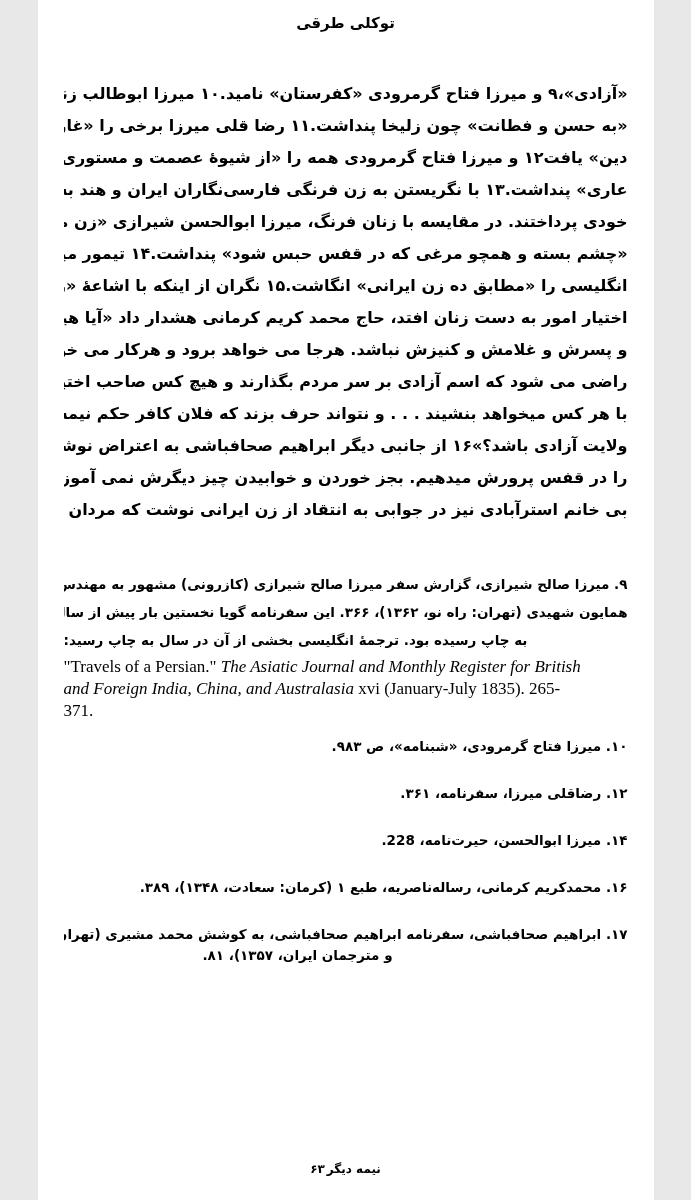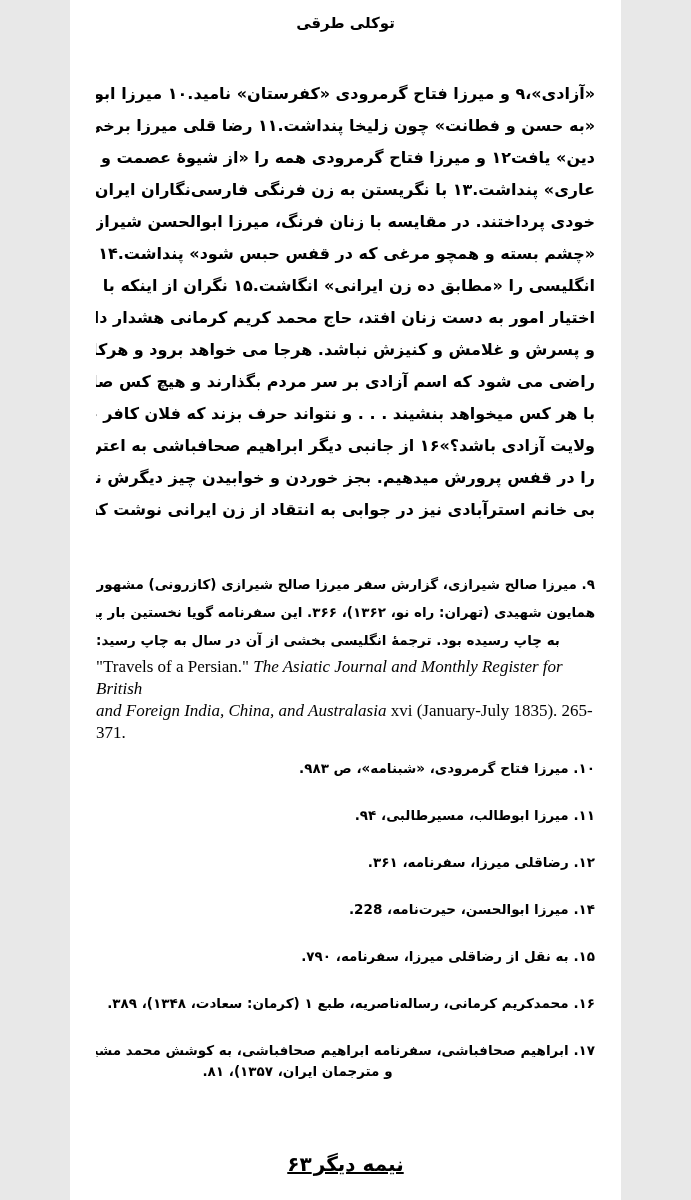--- a/index.html
+++ b/index.html
@@ -2,21 +2,21 @@
 <html lang="fa"><head>
 <meta charset="utf-8">
 <style>
   html, body {
     margin: 0;
     padding: 0;
     background: #e8e8e8;
   }
   .page {
     position: relative;
-    width: 551px;
+    width: 616px;
     height: 1200px;
     margin: 0 auto;
     background: #ffffff;
     color: #000000;
     overflow: hidden;
     box-sizing: border-box;
     padding: 0 26px;
     font-family: "DejaVu Sans", sans-serif;
   }
   .running-header {
@@ -86,23 +86,22 @@
     padding-right: 96px;
     text-align: center;
   }
   .page-footer {
     position: absolute;
     bottom: 24px;
     left: 0;
     right: 0;
     text-align: center;
     direction: rtl;
-    font-size: 20px;
+    font-size: 12px;
     font-weight: 700;
-    text-decoration: underline;
   }
   .page-footer .pgnum { margin-right: 2px; }
 </style>
 </head>
 <body>
 
 <div class="page">
 
   <div class="running-header">توکلی طرقی</div>
 
@@ -133,30 +132,24 @@
       <div><span>"Travels of a Persian." </span><span class="it">The Asiatic Journal and Monthly Register for British</span></div>
       <div><span class="it">and Foreign India, China, and Australasia</span><span> xvi (January-July 1835). 265-</span></div>
       <div><span>371.</span></div>
     </div>
 
   <div class="notes">
       <div class="note">
         <div class="nline">۱۰. میرزا فتاح گرمرودی، «شبنامه»، ص ۹۸۳.</div>
       </div>
       <div class="note">
-        <div class="nline">۱۱. میرزا ابوطالب، مسیرطالبی، ۹۴.</div>
-      </div>
-      <div class="note">
         <div class="nline">۱۲. رضاقلی میرزا، سفرنامه، ۳۶۱.</div>
       </div>
       <div class="note">
         <div class="nline">۱۴. میرزا ابوالحسن، حیرت‌نامه، 228.</div>
-      </div>
-      <div class="note">
-        <div class="nline">۱۵. به نقل از رضاقلی میرزا، سفرنامه، ۷۹۰.</div>
       </div>
       <div class="note">
         <div class="nline">۱۶. محمدکریم کرمانی، رساله‌ناصریه، طبع ۱ (کرمان: سعادت، ۱۳۴۸)، ۳۸۹.</div>
       </div>
       <div class="note">
         <div class="nline">۱۷. ابراهیم صحافباشی، سفرنامه ابراهیم صحافباشی، به کوشش محمد مشیری (تهران: شرکت مؤلفان</div>
         <div class="nline cont">و مترجمان ایران، ۱۳۵۷)، ۸۱.</div>
       </div>
     </div>
 

